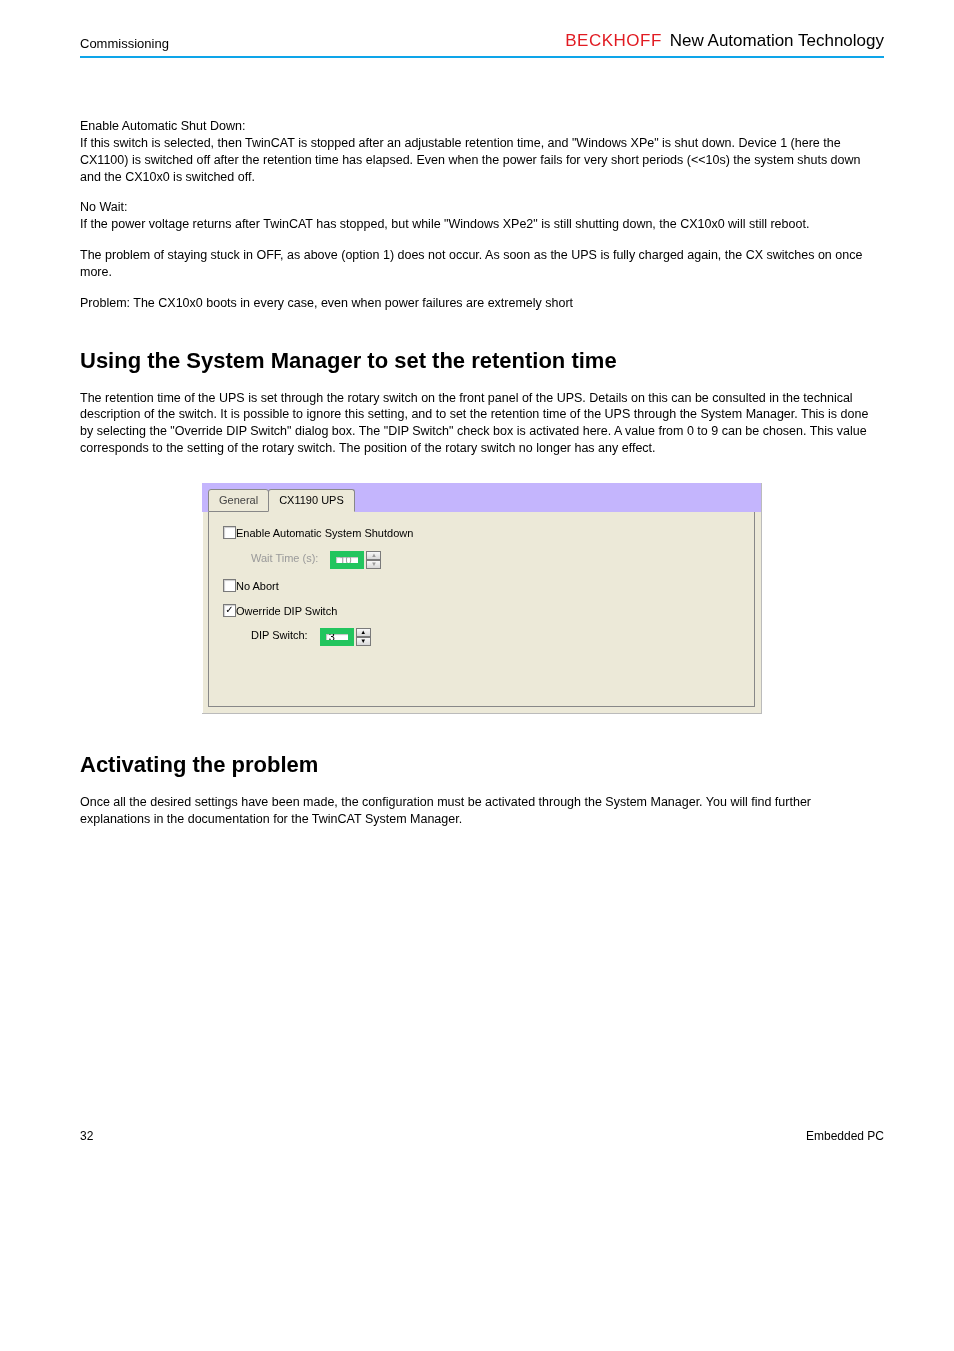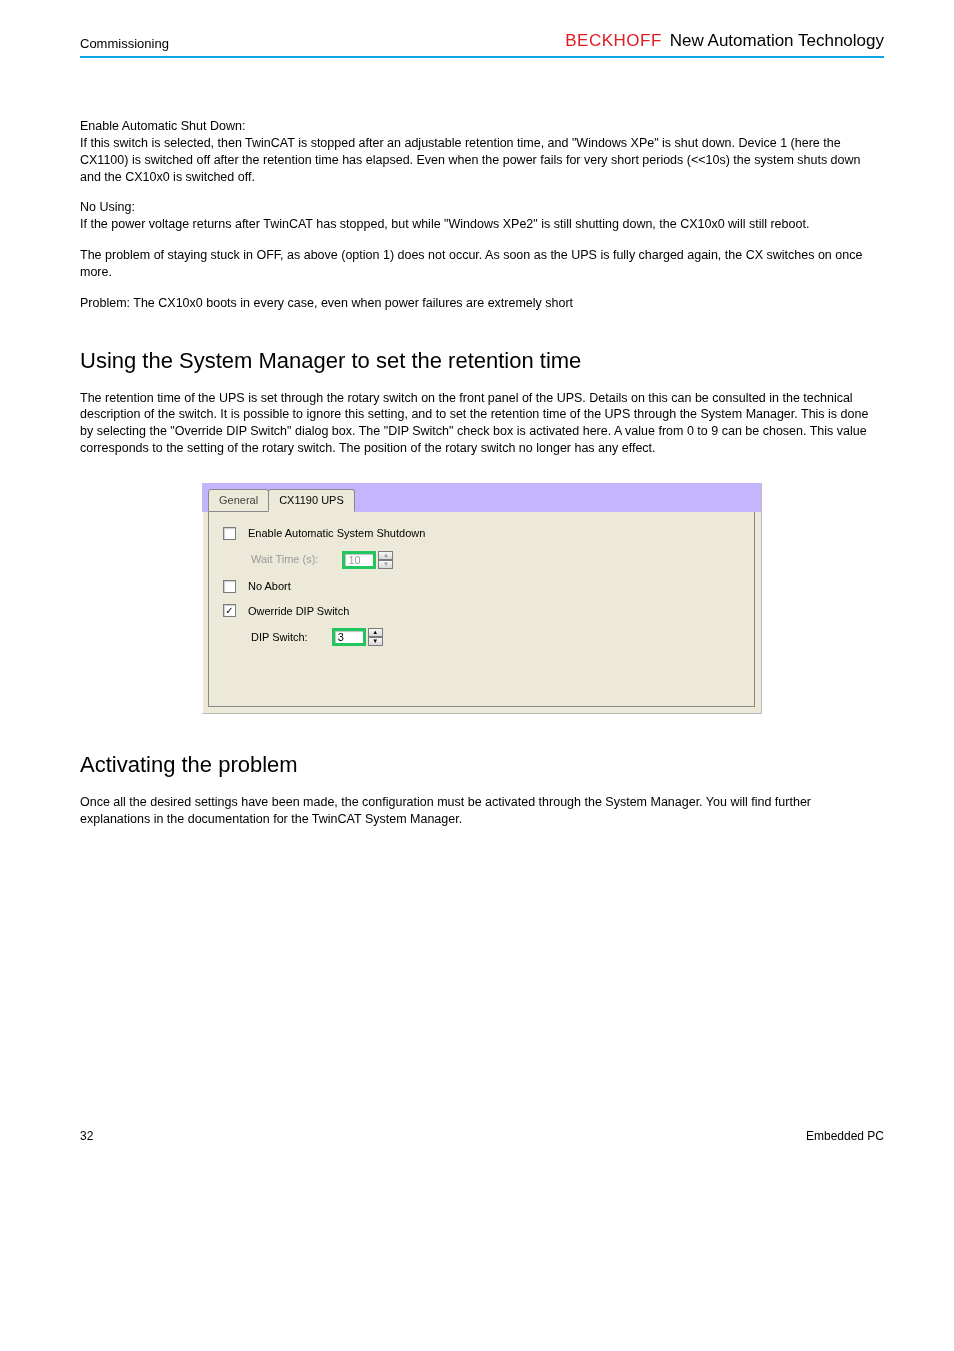--- a/index.html
+++ b/index.html
@@ -4,51 +4,51 @@
 <style>
 *{box-sizing:border-box;margin:0;padding:0}
 body{font-family:Arial,Helvetica,sans-serif;font-size:12.5px;color:#000;background:#fff;width:954px;padding:30px 70px 30px 80px;line-height:1.35}
 .header{display:flex;justify-content:space-between;align-items:flex-end;border-bottom:2px solid #0ea5e9;padding-bottom:3px;margin-bottom:60px}
 .section-name{font-size:13px}
 .brand{display:flex;align-items:baseline;gap:8px}
 .brand-name{color:#e11b22;font-weight:normal;font-size:17px;letter-spacing:.5px}
 .brand-tag{font-weight:normal;font-size:17px}
 p{margin-bottom:14px}
 .para-title{font-weight:normal}
-h2{font-size:22px;font-weight:normal;margin:34px 0 14px}
+h2{font-size:22px;font-weight:bold;margin:34px 0 14px}
 .dialog{width:560px;margin:26px auto 36px;border:1px solid #bbb;border-top:none;border-left:none;background:#ece9d8;font-family:Tahoma,Arial,sans-serif;font-size:11px;box-shadow:inset 1px 1px 0 #fff}
 .tabs{display:flex;padding:6px 6px 0 6px;gap:0;background:#c4b5fd}
 .tab{padding:3px 10px;border:1px solid #888;border-bottom:1px solid #888;background:#ece9d8;position:relative;color:#444;border-radius:3px 3px 0 0;margin-right:-1px}
 .tab.active{background:#ece9d8;border-bottom:1px solid #ece9d8;z-index:2;color:#000}
 .panel{border:1px solid #888;margin:0 6px 6px;border-top:none;padding:14px 14px 50px;background:#ece9d8}
-.row{display:flex;align-items:center;margin-bottom:10px;gap:12px}
+.row{display:flex;align-items:flex-start;margin-bottom:10px;gap:0}
 .cb{width:13px;height:13px;border:1px solid #7a7a7a;background:#fff;display:inline-flex;align-items:center;justify-content:center;font-size:10px;line-height:1;box-shadow:inset 1px 1px 1px rgba(0,0,0,.2)}
 .indent{margin-left:28px}
 .disabled{color:#9a9a9a}
 .spin{display:inline-flex;align-items:center;margin-left:12px}
-.spin-input{width:34px;height:18px;border:3px solid #22c55e;background:#fff;font-size:11px;padding:1px 3px;box-shadow:inset 1px 1px 1px rgba(0,0,0,.25)}
+.spin-input{width:34px;height:18px;border:6px solid #22c55e;background:#fff;font-size:11px;padding:1px 3px;box-shadow:inset 1px 1px 1px rgba(0,0,0,.25)}
 .spin-input.disabled{color:#9a9a9a;background:#fff}
 .spin-btns{display:flex;flex-direction:column;margin-left:2px}
 .spin-btn{width:15px;height:9px;border:1px solid #7a7a7a;background:linear-gradient(#f8f8f8,#d8d8d8);font-size:6px;line-height:6px;text-align:center}
 .footer{display:flex;justify-content:space-between;margin-top:300px;font-size:12px}
 </style>
 </head>
 <body>
 
 <div class="header">
   <span class="section-name">Commissioning</span>
   <span class="brand">
     <span class="brand-name">BECKHOFF</span>
     <span class="brand-tag">New Automation Technology</span>
   </span>
 </div>
 
 <p><span class="para-title">Enable Automatic Shut Down:</span><br><span>If this switch is selected, then TwinCAT is stopped after an adjustable retention time, and "Windows XPe" is shut down. Device 1 (here the CX1100) is switched off after the retention time has elapsed. Even when the power fails for very short periods (&lt;&lt;10s) the system shuts down and the CX10x0 is switched off.</span></p>
 
-<p><span class="para-title">No Using:</span><br><span>If the power voltage returns after TwinCAT has stopped, but while "Windows XPe2" is still shutting down, the CX10x0 will still reboot.</span></p>
+<p><span class="para-title">No Wait:</span><br><span>If the power voltage returns after TwinCAT has stopped, but while "Windows XPe2" is still shutting down, the CX10x0 will still reboot.</span></p>
 
 <p>The problem of staying stuck in OFF, as above (option 1) does not occur. As soon as the UPS is fully charged again, the CX switches on once more.</p>
 
 <p><span class="para-title">Problem:</span><span> The CX10x0 boots in every case, even when power failures are extremely short</span></p>
 
 <h2>Using the System Manager to set the retention time</h2>
 
 <p>The retention time of the UPS is set through the rotary switch on the front panel of the UPS. Details on this can be consulted in the technical description of the switch. It is possible to ignore this setting, and to set the retention time of the UPS through the System Manager. This is done by selecting the "Override DIP Switch" dialog box. The "DIP Switch" check box is activated here. A value from 0 to 9 can be chosen. This value corresponds to the setting of the rotary switch. The position of the rotary switch no longer has any effect.</p>
 
 <div class="dialog">

